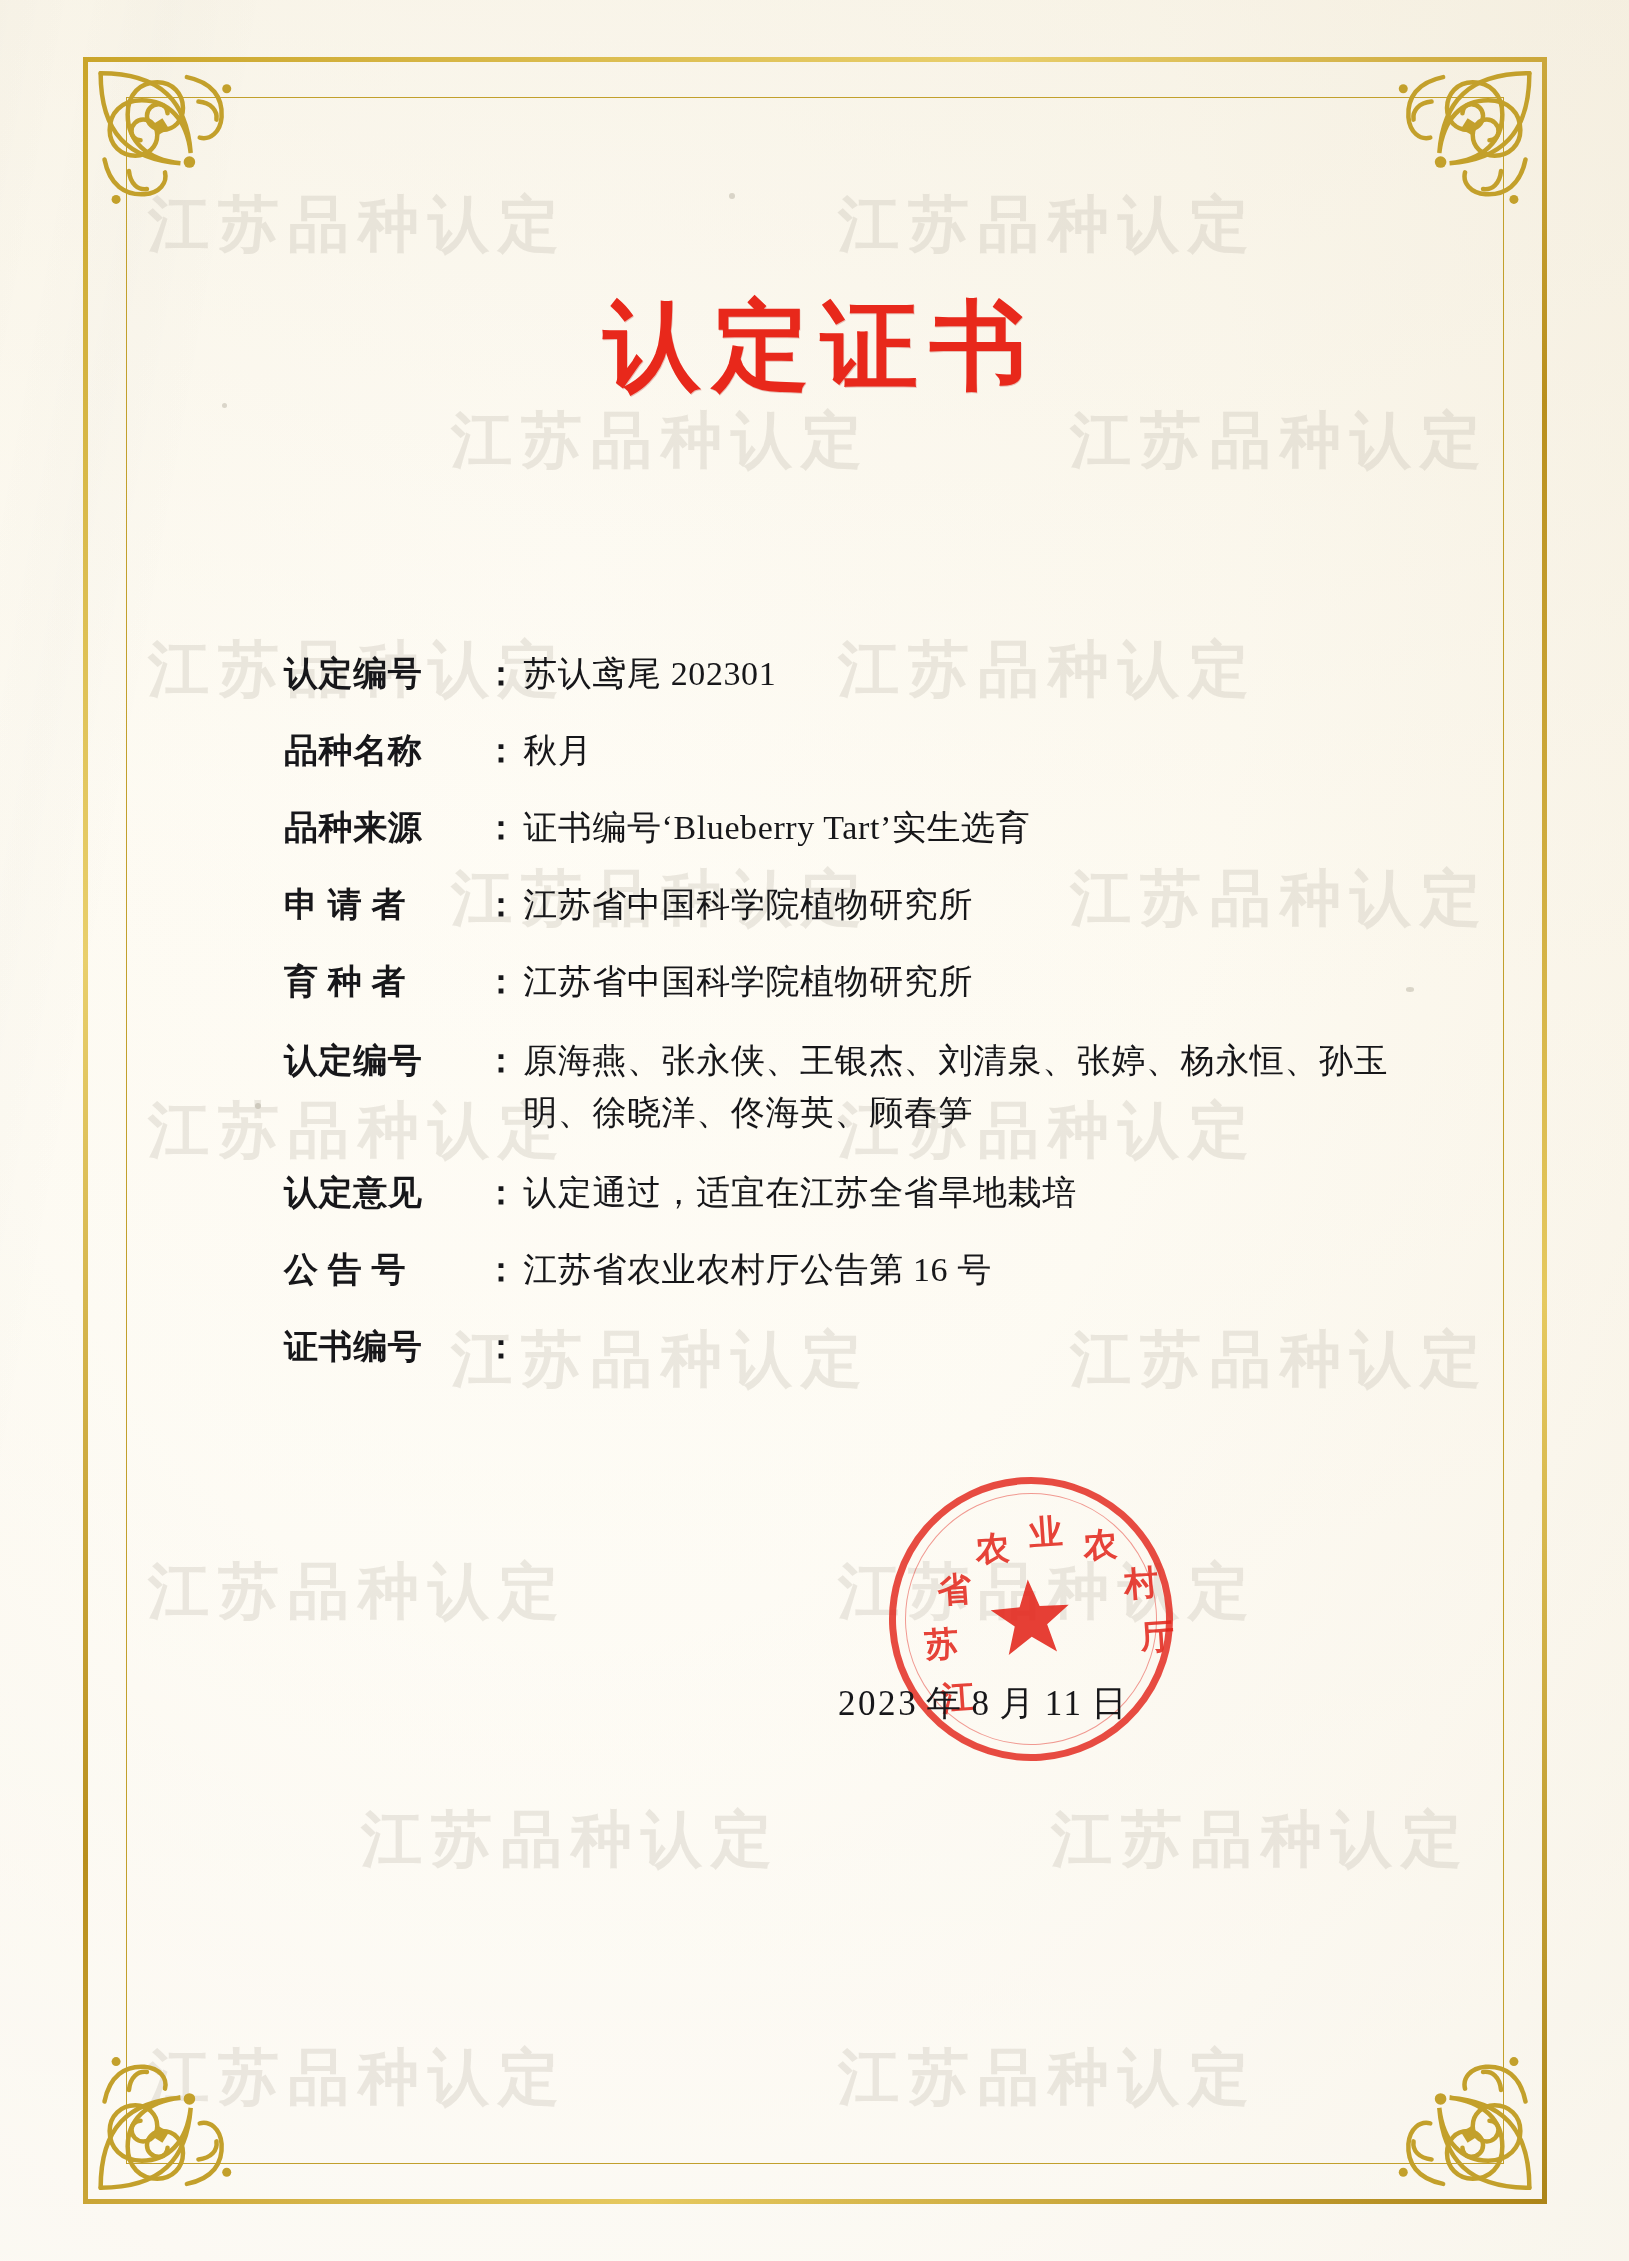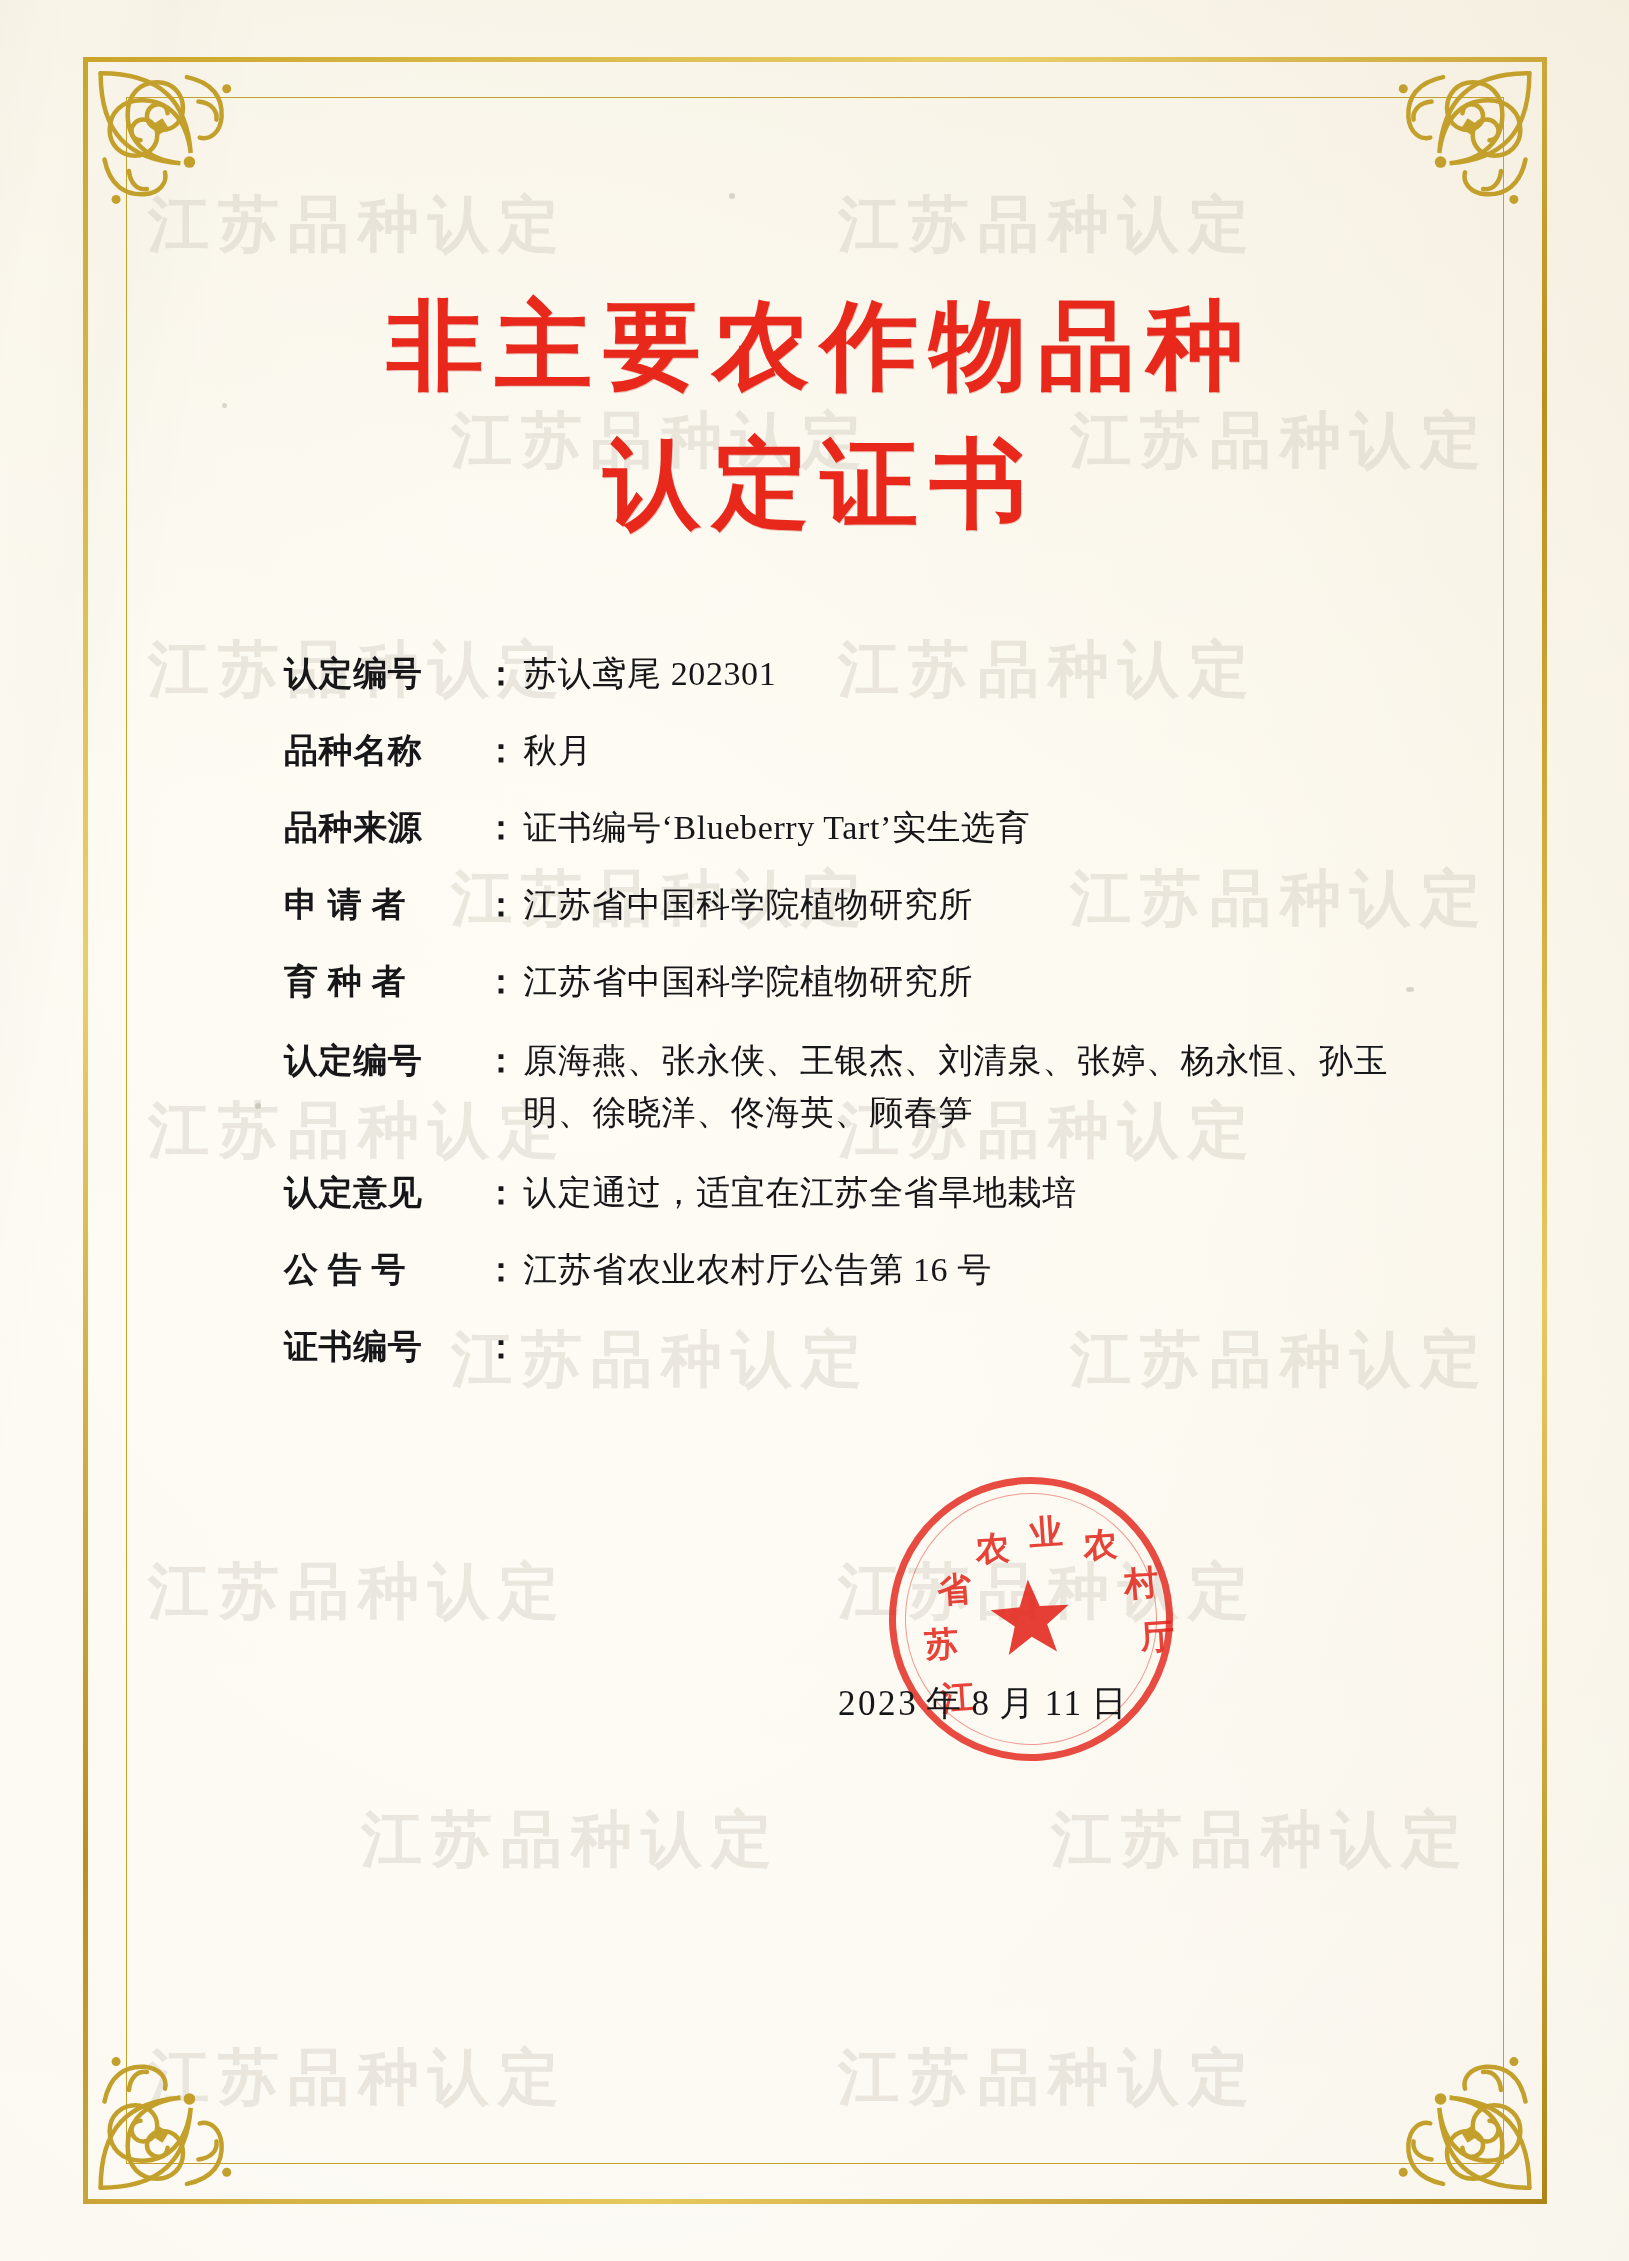--- a/index.html
+++ b/index.html
@@ -298,21 +298,20 @@
       <g fill="#c3a02b">
         <circle cx="154" cy="154" r="9"></circle>
         <circle cx="212" cy="40" r="7"></circle>
         <circle cx="40" cy="212" r="7"></circle>
         <path d="M96,96 l16,-10 10,16 -16,10z"></path>
       </g>
     </svg>
   </div>
 
   <div class="title-block">
-    <div class="title-line">非主要农作物品种</div>
     <div class="title-line">认定证书</div>
   </div>
 
   <div class="fields">
 
     <div class="field-row">
       <div class="field-label">认定编号</div>
       <div class="field-colon">：</div>
       <div class="field-value">苏认鸢尾 202301</div>
     </div>

